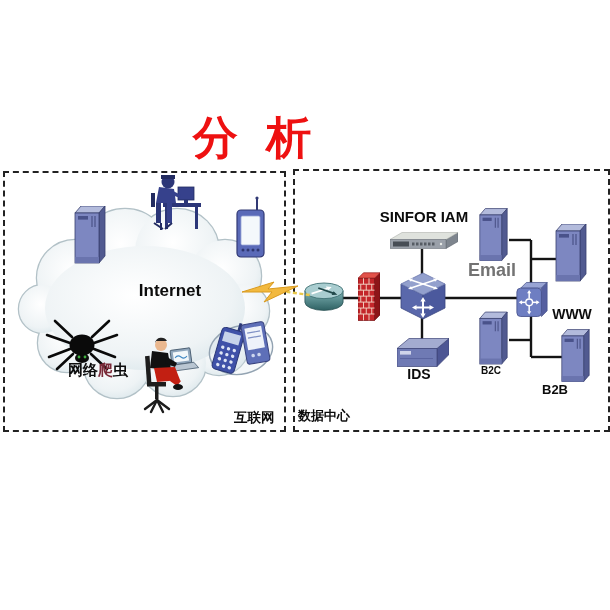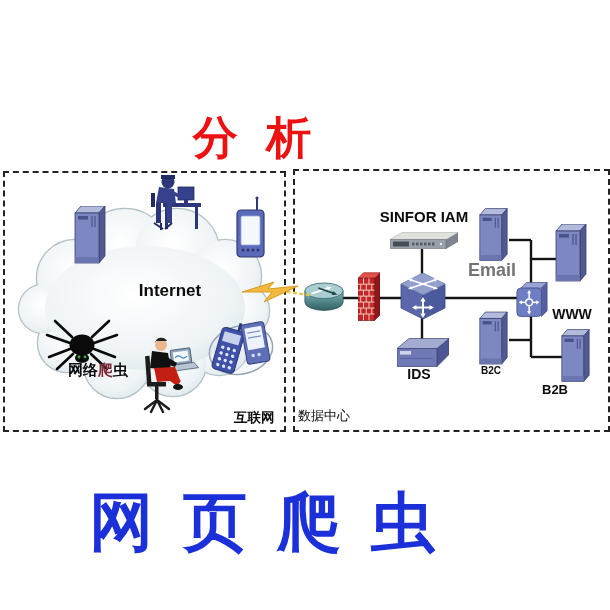--- a/index.html
+++ b/index.html
@@ -27,21 +27,21 @@
   .panel-left{left:3px;top:171px;width:279px;height:257px;}
   .panel-right{left:293px;top:169px;width:313px;height:259px;}
   .panel svg{position:absolute;left:0;top:0;}
   .lbl{position:absolute;color:#0c0c0c;font-weight:bold;white-space:nowrap;}
   .lbl.center{text-align:center;white-space:normal;}
   .lbl-internet{left:118px;top:281px;width:104px;font-size:17px;text-align:center;}
   .lbl-inet-server{left:12px;top:250px;width:74px;font-size:12px;line-height:1.2;text-align:center;}
   .lbl-crawler{left:46px;top:361px;width:80px;font-size:15px;margin-left:22px;}
   .lbl-crawler .mid{color:#7a2a38;}
   .lbl-inet-corner{left:234px;top:409px;font-size:13.5px;}
-  .lbl-dc-corner{left:298px;top:407px;font-size:13px;font-weight:400;}
+  .lbl-dc-corner{left:298px;top:407px;font-size:13px;font-weight:700;}
   .lbl-sinfor{left:368px;top:208px;width:112px;font-size:15px;text-align:center;}
   .lbl-email{left:460px;top:260px;width:64px;font-size:18px;text-align:center;color:#737373;}
   .lbl-www{left:540px;top:278px;width:64px;font-size:14px;text-align:center;margin-top:28px;}
   .lbl-b2c{left:459px;top:365px;width:64px;font-size:10px;text-align:center;}
   .lbl-b2b{left:542px;top:382px;width:64px;font-size:13px;text-align:left;}
   .lbl-ids{left:387px;top:366px;width:64px;font-size:14px;text-align:center;}
 </style>
 </head>
 <body>
 
@@ -174,21 +174,20 @@
         <polygon points="40,10 52,0 52,16 40,28" fill="#4d5694" stroke="#3c4377" stroke-width="0.7"></polygon>
         <polygon points="0,10 12,0 52,0 40,10" fill="#a3abd0" stroke="#3c4377" stroke-width="0.7"></polygon>
         <rect x="0" y="10" width="40" height="18" fill="#6f7ab4" stroke="#3c4377" stroke-width="0.7"></rect>
         <rect x="3" y="12.5" width="11" height="3.6" fill="#cfd4ea"></rect>
         <line x1="3" y1="20" x2="36" y2="20" stroke="#5a64a0" stroke-width="1"></line>
       </symbol>
     </defs>
   </svg>
 
   <div class="abs title-sub">分 析</div>
-  <div class="abs title-bottom">网 页 爬 虫</div>
 
   <div class="panel panel-left">
     <svg width="279" height="257" viewBox="0 0 279 257">
 
       <g>
         <g fill="none" stroke="#b2c1c7" stroke-width="2.5">
           <circle cx="70" cy="105" r="38"></circle>
             <circle cx="120" cy="80" r="44"></circle>
             <circle cx="172" cy="78" r="42"></circle>
           <circle cx="220" cy="103" r="36"></circle>

